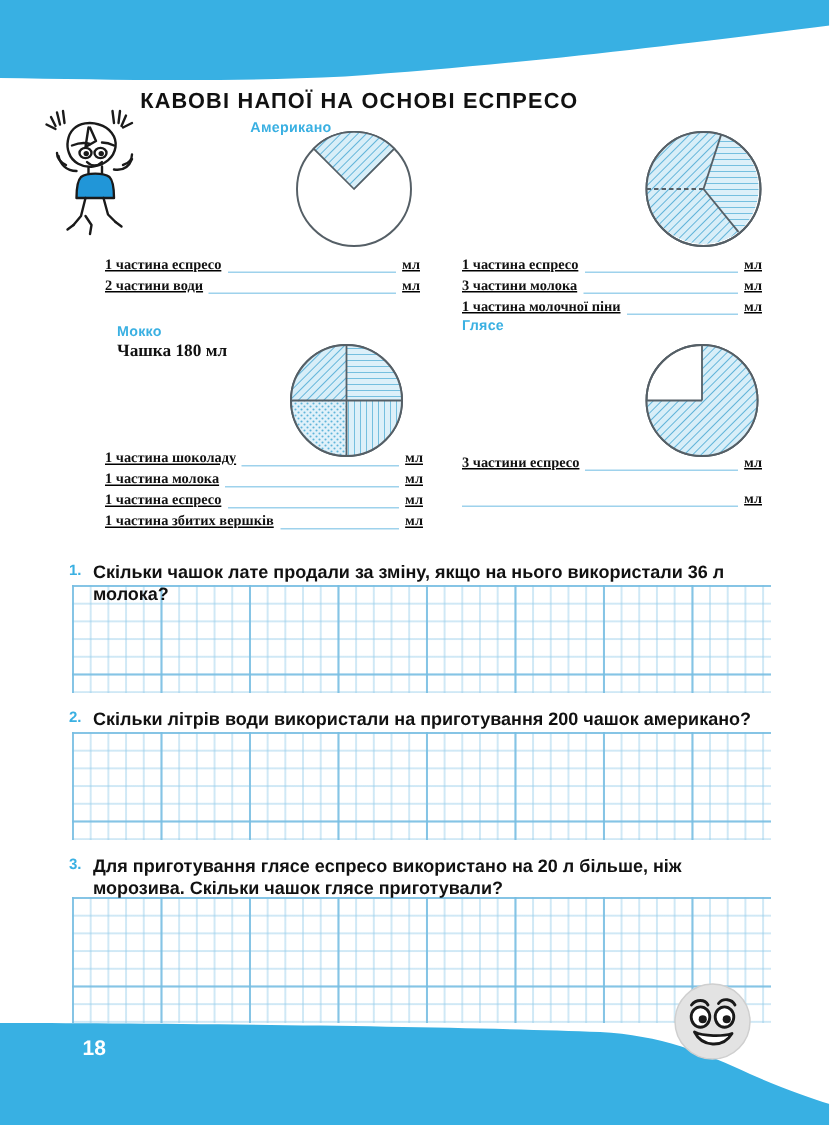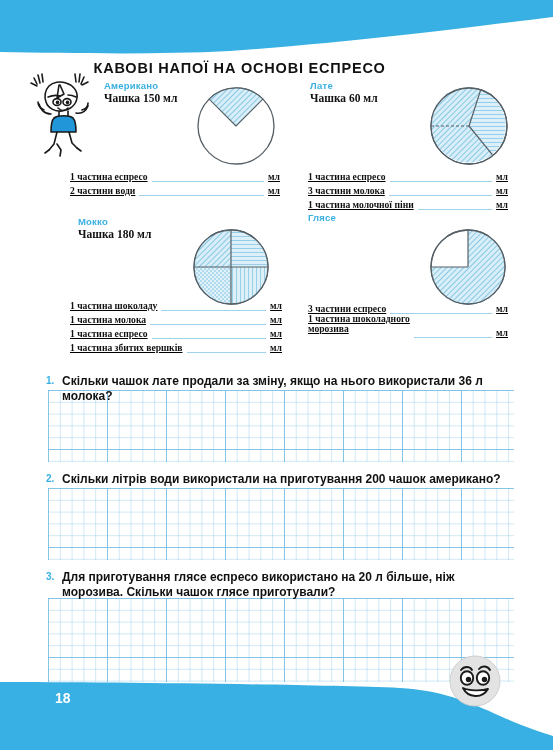--- a/index.html
+++ b/index.html
@@ -245,45 +245,40 @@
       <path d="M30,54 C28,56 27,62 27,68 L52,68 C52,62 51,56 49,54 C45,51 34,51 30,54 Z" fill="#2196d8" stroke="#1a1a1a"></path>
 
       <path d="M33,68 L30,80 L25,86"></path>
       <path d="M45,68 L48,79 L53,84"></path>
       <path d="M33,80 L37,86 L36,92"></path>
       <path d="M25,86 L21,89"></path>
       <path d="M53,84 L57,87"></path>
     </g>
   </svg>
 
-  <div class="drink" style="left:104px; top:80px; width:180px;">
+  <div class="drink" style="left:104px; top:80px; width:180px;text-align:center;">
     <div class="drink-name">Американо</div>
-    <div class="drink-cup">Чашка 150 мл</div>
   </div>
   <svg class="pie-holder" style="left:196px; top:86px;" width="80" height="80" viewBox="0 0 80 80">
     <circle cx="40" cy="40" r="38" fill="#ffffff" stroke="#555f66" stroke-width="1.3"></circle>
     <path d="M40,40 L13.1,13.1 A38,38 0 0,1 66.9,13.1 Z" fill="url(#pat-diag)" stroke="#555f66" stroke-width="1.1"></path>
   </svg>
   <div class="ingredients" style="left:70px; top:168px; width:210px;">
     <div class="ing-row">
       <span class="ing-label">1 частина еспресо</span>
       <span class="ing-line"></span>
       <span class="ing-unit">мл</span>
     </div>
     <div class="ing-row">
       <span class="ing-label">2 частини води</span>
       <span class="ing-line"></span>
       <span class="ing-unit">мл</span>
     </div>
   </div>
 
-  <div class="drink" style="left:310px; top:80px; width:180px;">
-    <div class="drink-name">Лате</div>
-    <div class="drink-cup">Чашка 60 мл</div>
-  </div>
   <svg class="pie-holder" style="left:429px; top:86px;" width="80" height="80" viewBox="0 0 80 80">
     <circle cx="40" cy="40" r="38" fill="#ffffff" stroke="#555f66" stroke-width="1.3"></circle>
 
     <path d="M40,40 L2,40 A38,38 0 0,1 51.7,3.9 Z" fill="url(#pat-diag)" stroke="none"></path>
     <path d="M40,40 L51.7,3.9 A38,38 0 0,1 63.3,68.6 Z" fill="url(#pat-horz)" stroke="none"></path>
     <path d="M40,40 L63.3,68.6 A38,38 0 0,1 2,40 Z" fill="url(#pat-diag)" stroke="none"></path>
 
     <line x1="40" y1="40" x2="51.7" y2="3.9" stroke="#555f66" stroke-width="1.2"></line>
     <line x1="40" y1="40" x2="63.3" y2="68.6" stroke="#555f66" stroke-width="1.2"></line>
     <line x1="40" y1="40" x2="2" y2="40" stroke="#555f66" stroke-width="1.2" stroke-dasharray="3 2"></line>
@@ -354,21 +349,20 @@
     <line x1="39" y1="39" x2="2" y2="39" stroke="#555f66" stroke-width="1.2"></line>
     <circle cx="39" cy="39" r="37" fill="none" stroke="#555f66" stroke-width="1.3"></circle>
   </svg>
   <div class="ingredients" style="left:308px; top:300px; width:200px;">
     <div class="ing-row">
       <span class="ing-label">3 частини еспресо</span>
       <span class="ing-line"></span>
       <span class="ing-unit">мл</span>
     </div>
     <div class="ing-row two-line">
-      <span class="ing-label stacked"><span>1 частина шоколадного</span><br><span>морозива</span></span>
       <span class="ing-line"></span>
       <span class="ing-unit">мл</span>
     </div>
   </div>
 
   <div class="question" style="left:46px; top:374px; width:470px;">
     <span class="q-num">1.</span>
     <span class="q-text">Скільки чашок лате продали за зміну, якщо на нього використали 36 л молока?</span>
   </div>
   <div class="grid-area" style="left:48px; top:390px; width:466px; height:72px;"></div>

